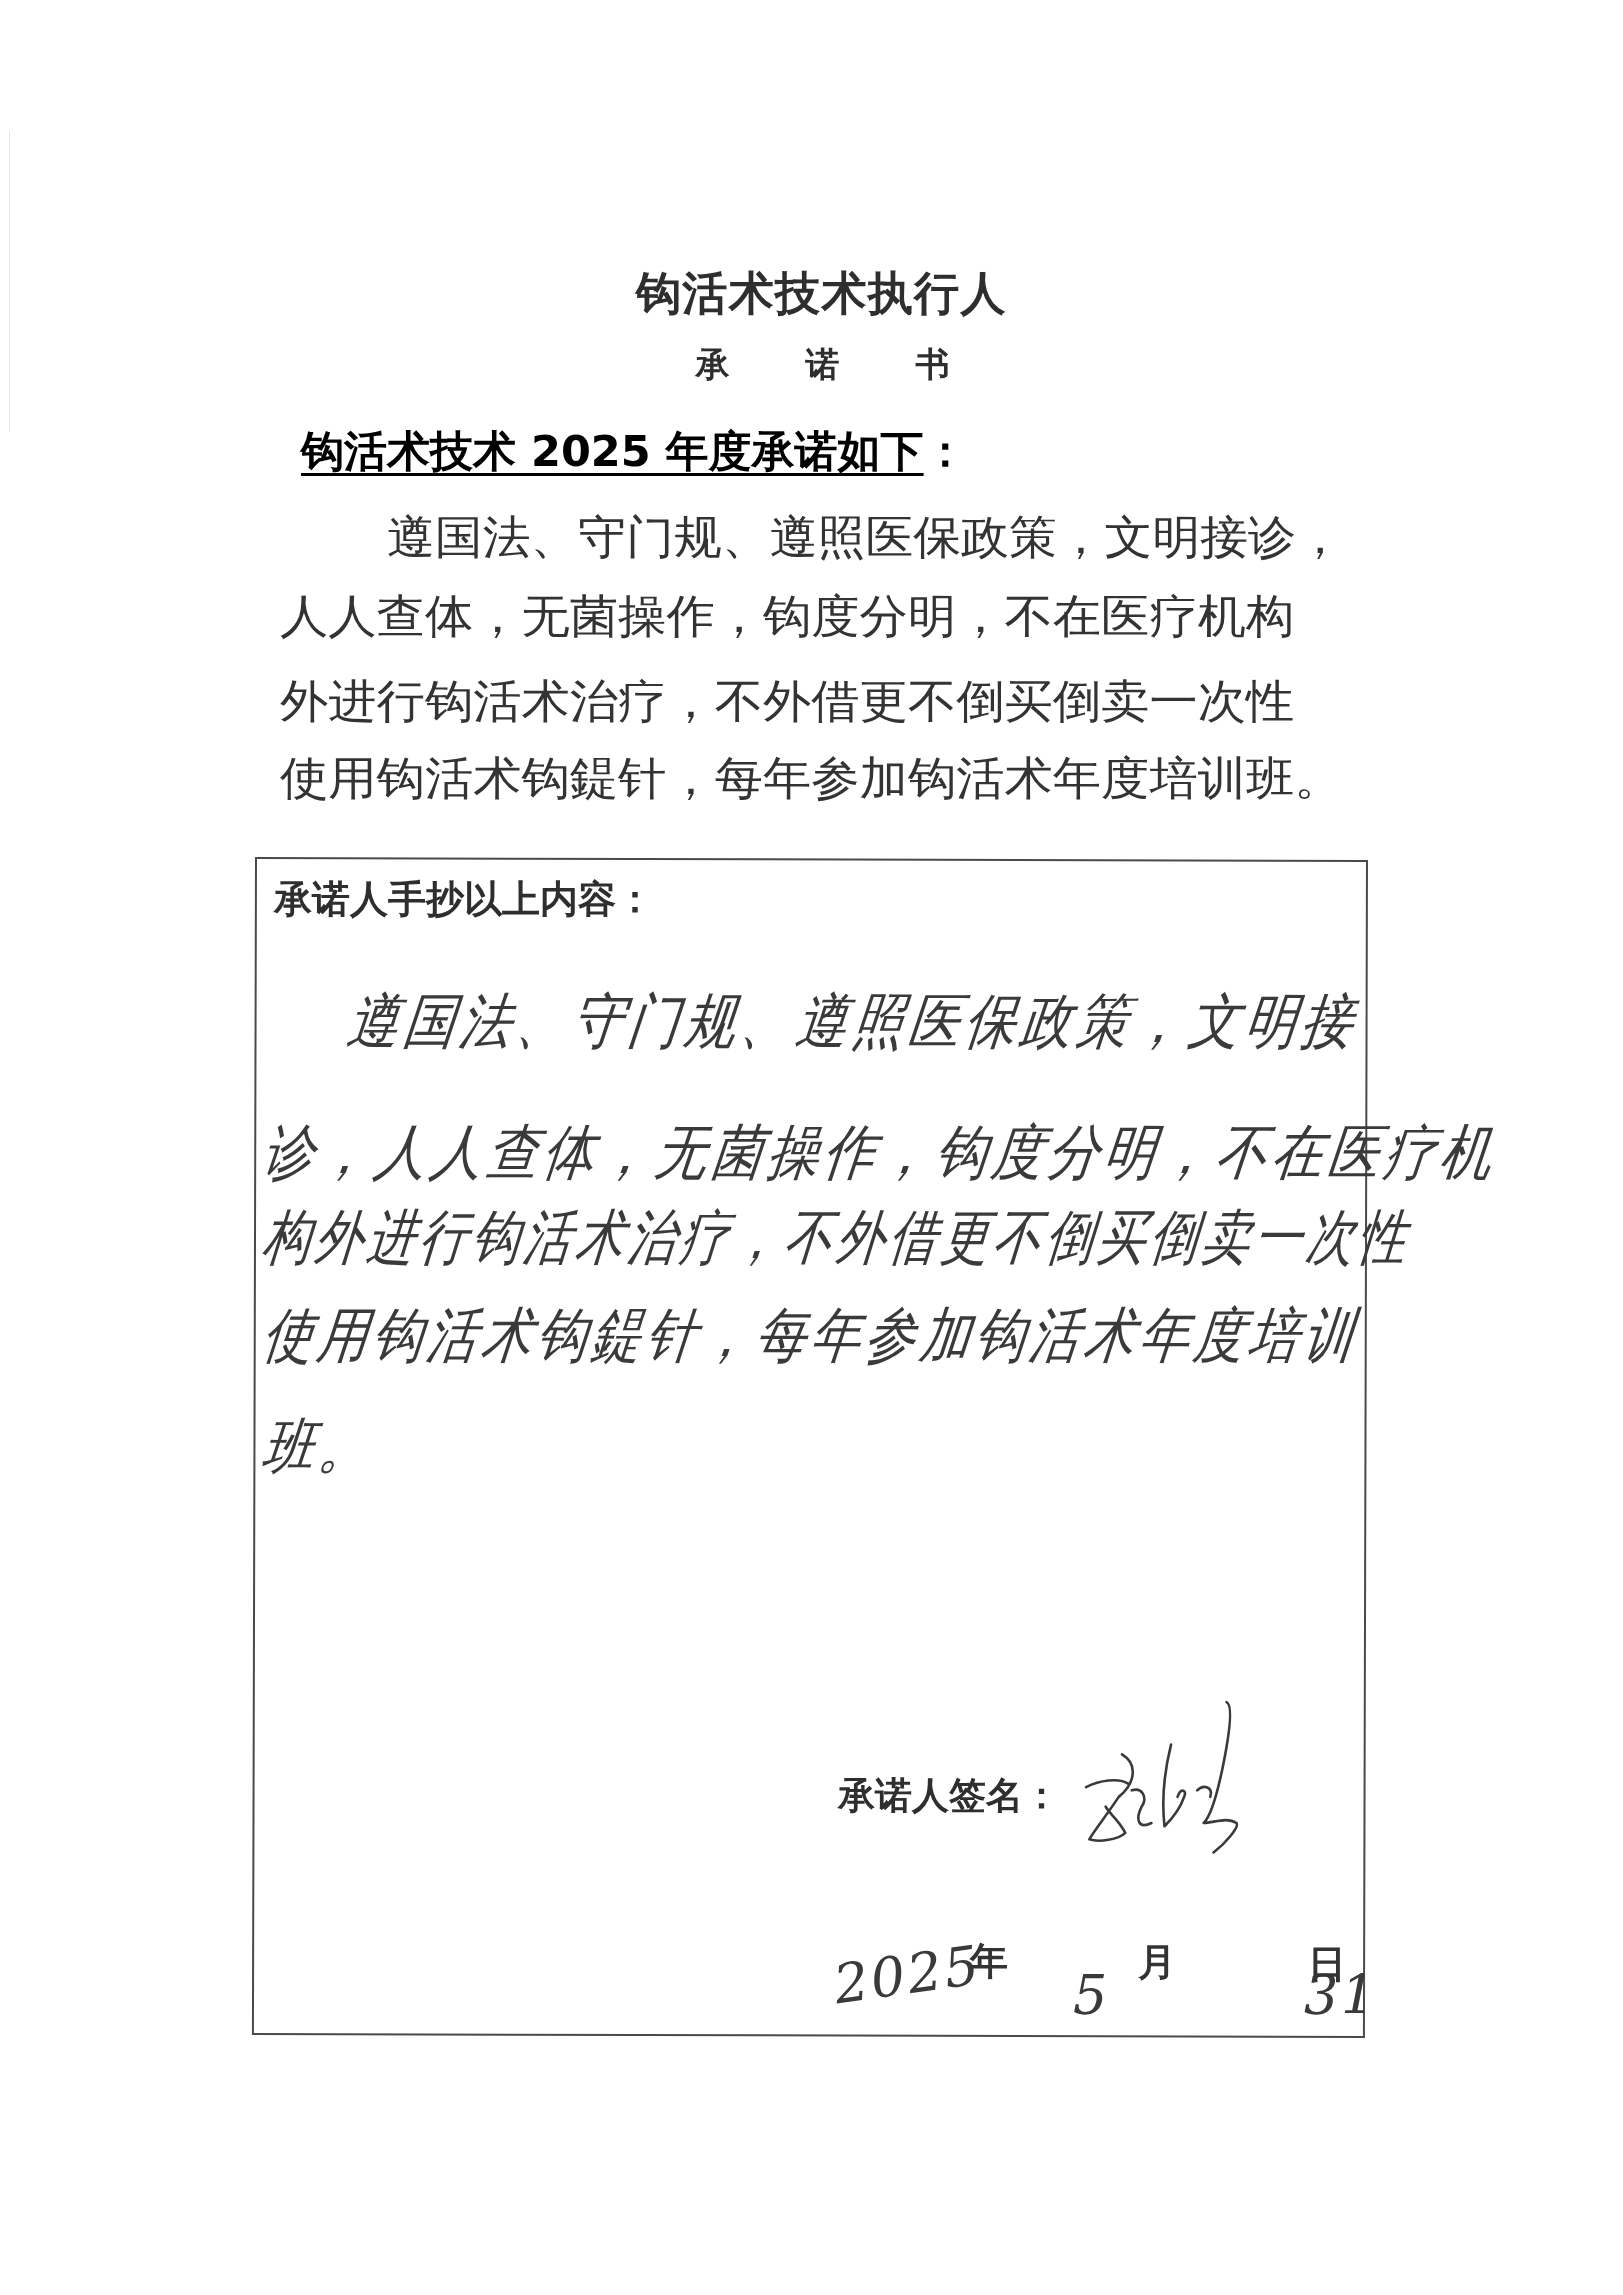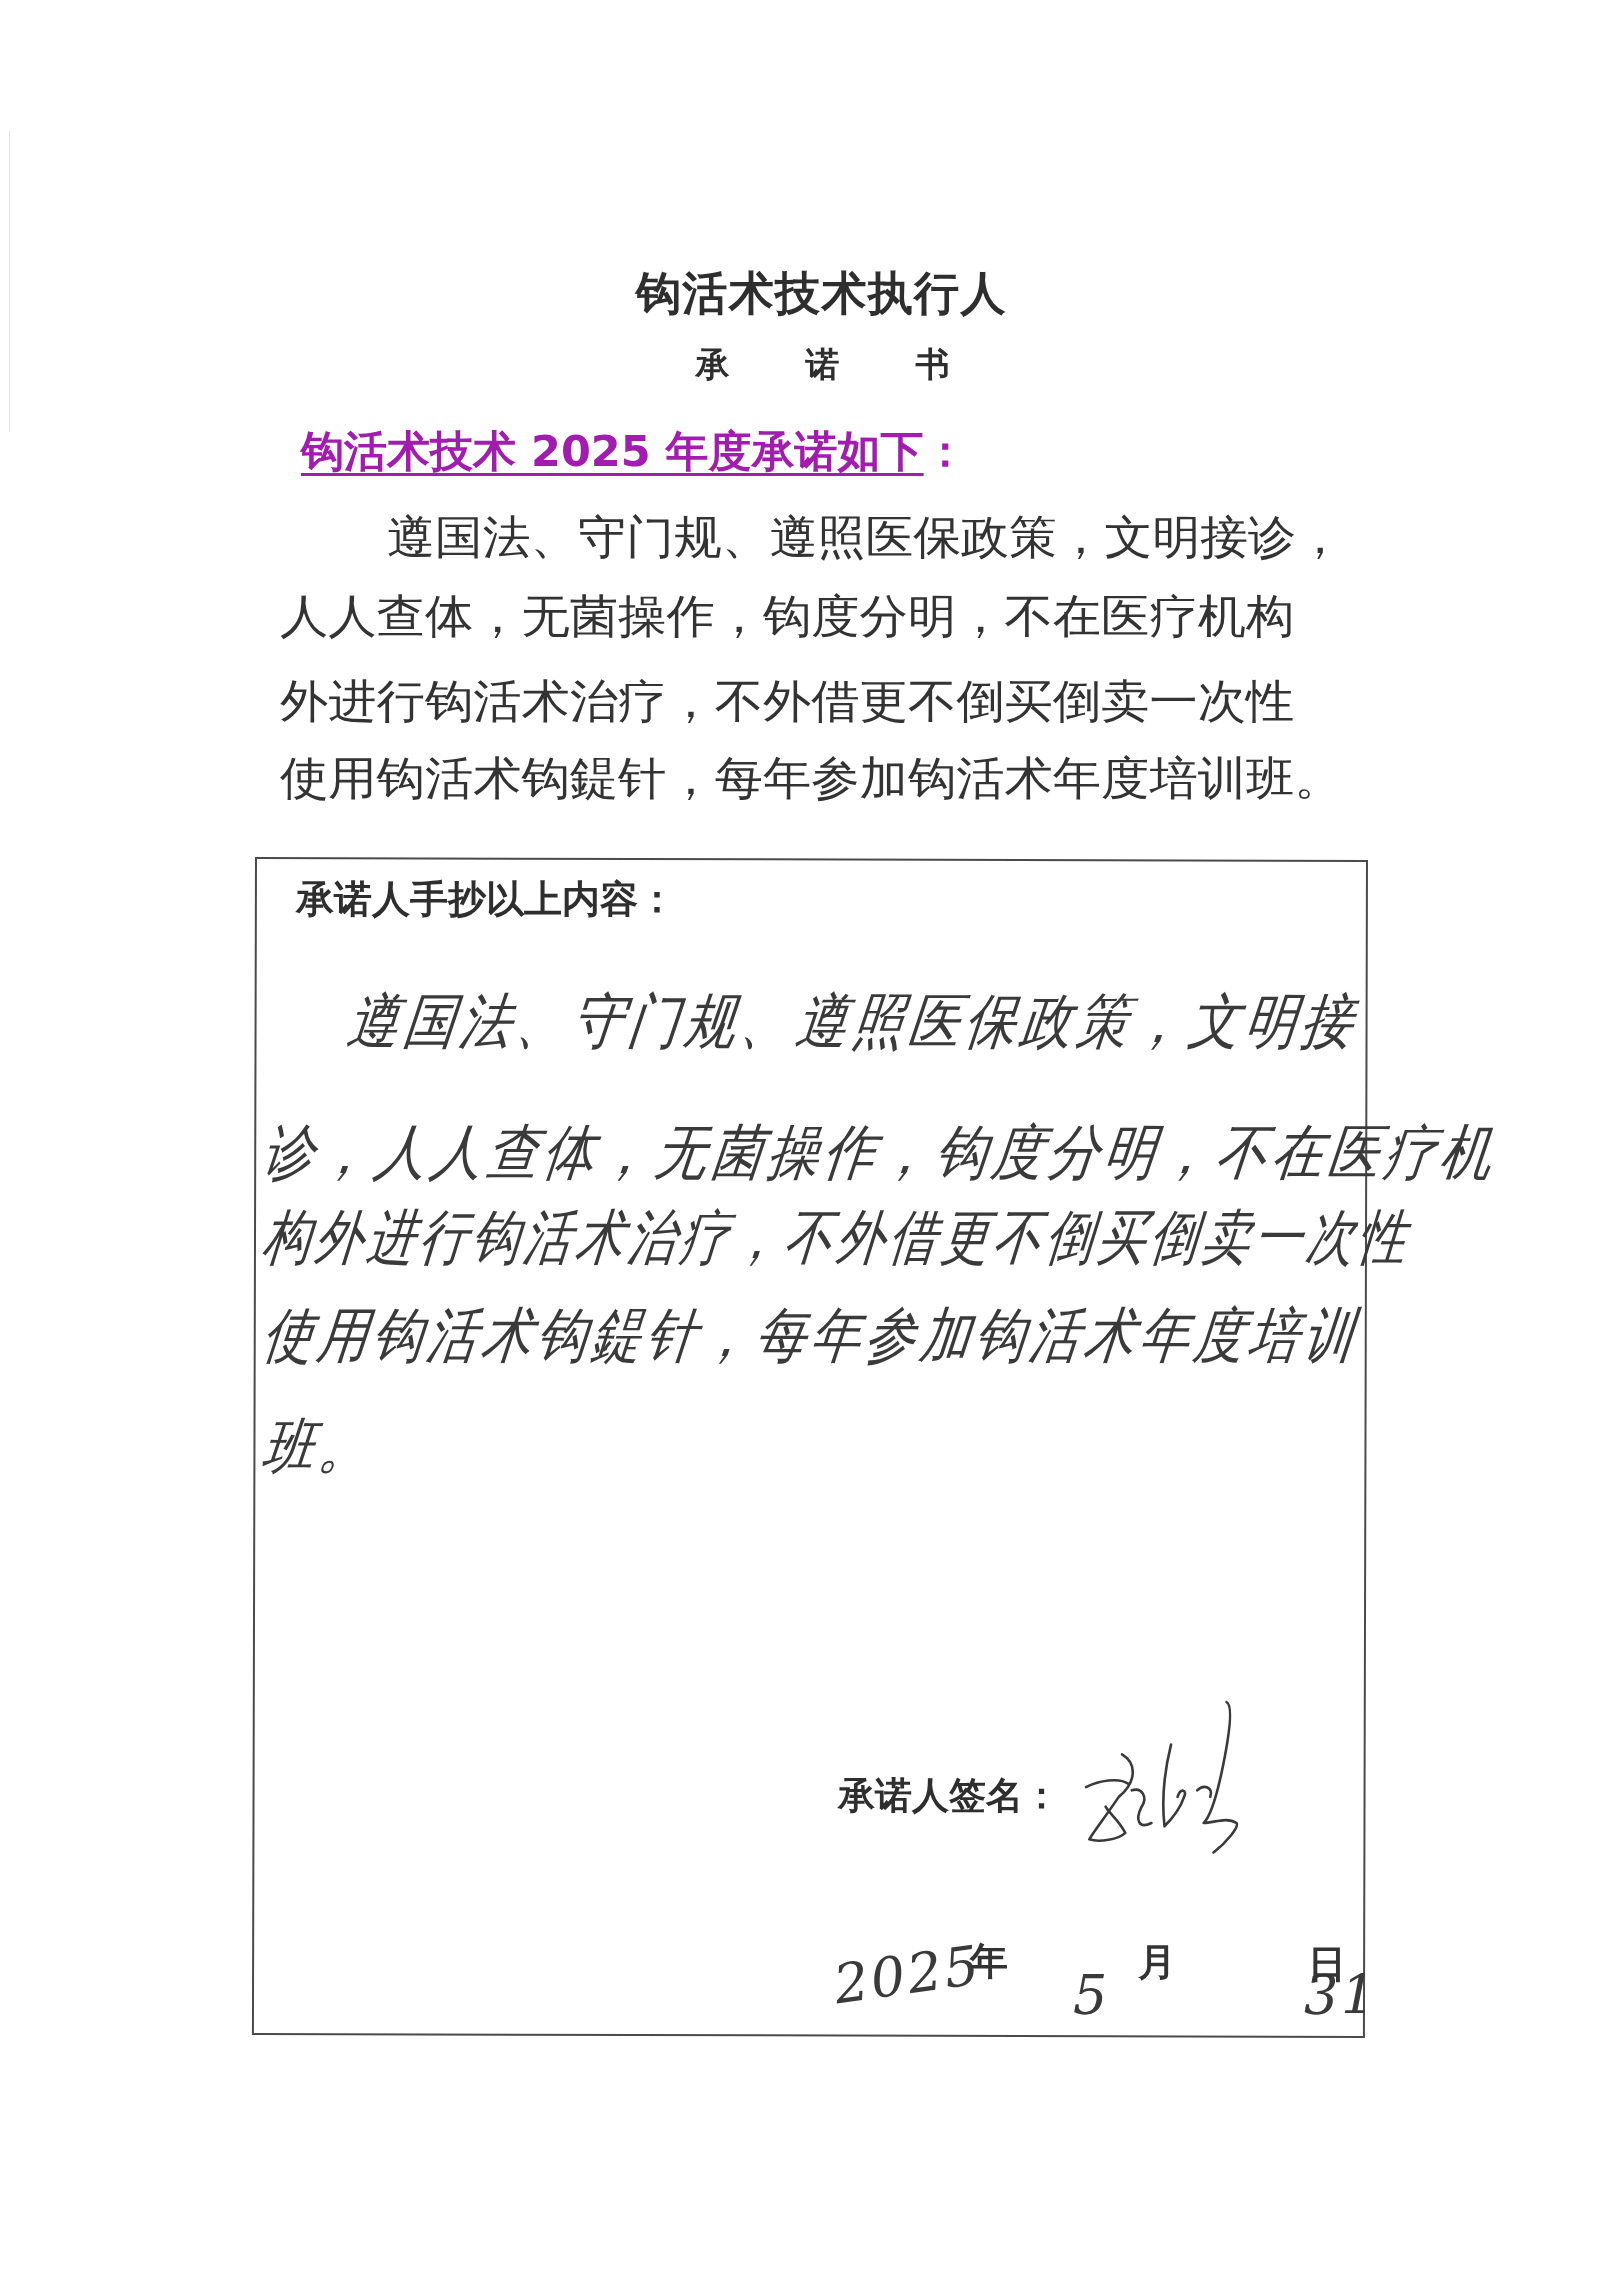--- a/index.html
+++ b/index.html
@@ -6,31 +6,31 @@
   body { width: 1623px; height: 2295px; position: relative; overflow: hidden;
          font-family: "DejaVu Sans", "Liberation Sans", sans-serif; color: #2b2b2b; }
   .abs { position: absolute; white-space: nowrap; }
   .scan-line { position: absolute; left: 9.2px; top: 131px; width: 1.3px; height: 301px;
                background: #e6e6e6; }
   .title { left: 636px; top: 263px; font-size: 46px; font-weight: bold; letter-spacing: 1.3px;
            transform: scaleX(0.98); transform-origin: left top; color: #2e2e2e; }
   .subtitle { left: 689px; top: 342px; font-size: 34px; font-weight: bold; color: #2e2e2e; }
   .subtitle span { display: inline-block; width: 47px; margin-right: 63px; text-align: center; }
   .subtitle span:last-child { margin-right: 0; }
-  .heading { left: 301px; top: 423px; font-size: 43px; font-weight: bold; color: #a21caf; }
+  .heading { left: 301px; top: 423px; font-size: 43px; font-weight: bold; color: #000000; }
   .heading .u { text-decoration: underline; text-decoration-thickness: 2.6px; text-underline-offset: 6.5px; }
   .body-line { font-size: 46px; color: #333; transform-origin: left top; }
   .l1 { left: 387px; top: 507px; transform: scaleX(1.04); }
   .l2 { left: 280px; top: 586px; transform: scaleX(1.05); }
   .l3 { left: 280px; top: 671px; transform: scaleX(1.05); }
   .l4 { left: 280px; top: 748px; transform: scaleX(1.05); }
 
   .box { position: absolute; left: 255px; top: 857px; width: 1113px; height: 1178px;
          border: 2px solid #4a4a4a; box-sizing: border-box; transform: rotate(0.15deg); transform-origin: left top; }
-  .box-label { left: 274px; top: 874px; font-size: 38px; font-weight: bold; color: #2e2e2e; margin-left: 22px; }
+  .box-label { left: 274px; top: 874px; font-size: 38px; font-weight: bold; color: #2e2e2e; }
 
   .hand { font-family: "DejaVu Serif", "Liberation Serif", serif; font-style: italic;
           color: #3a3a3a; font-size: 60px; letter-spacing: 5.2px; transform-origin: left top; }
   .h1 { left: 353px; top: 982px; transform: scaleX(0.86) skewX(-8deg); }
   .h2 { left: 268px; top: 1113px; transform: scaleX(0.86) skewX(-8deg); }
   .h3 { left: 268px; top: 1198px; transform: scaleX(0.80) skewX(-8deg); }
   .h4 { left: 268px; top: 1296px; transform: scaleX(0.84) skewX(-8deg); }
   .h5 { left: 268px; top: 1407px; transform: scaleX(0.86) skewX(-8deg); }
 
   .sig-label { left: 838px; top: 1771px; font-size: 37px; font-weight: bold; color: #2e2e2e; }

